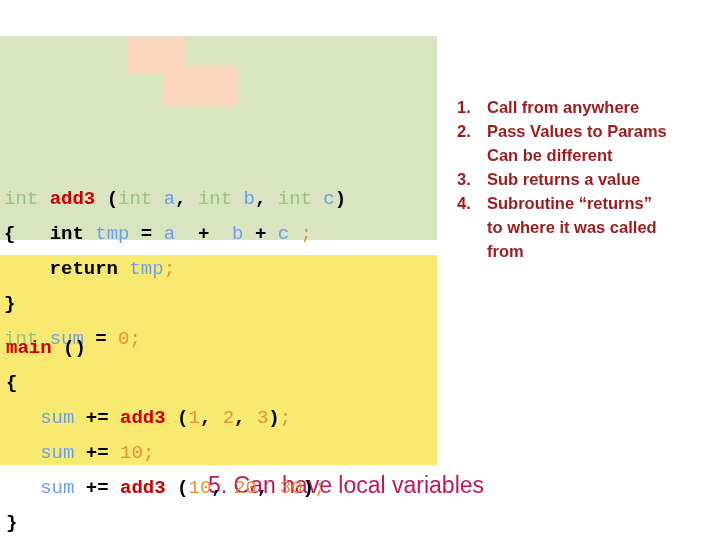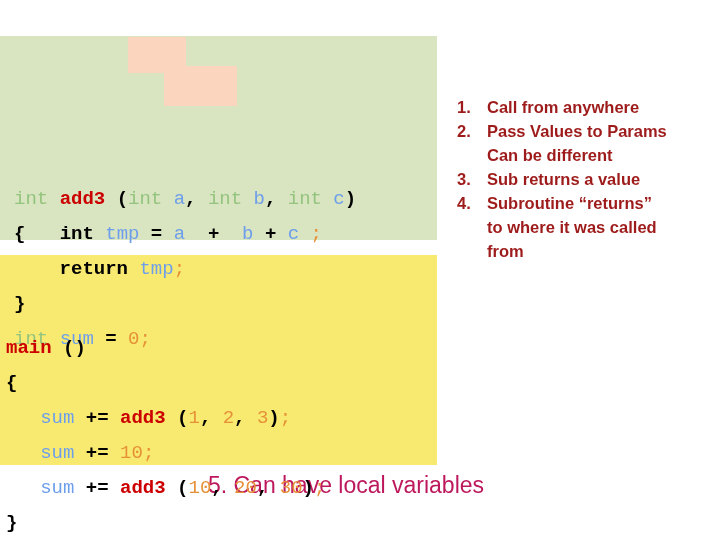--- a/index.html
+++ b/index.html
@@ -23,21 +23,21 @@
     font-size: 19px;
     line-height: 35px;
     white-space: pre;
     box-sizing: border-box;
   }
   #block-func {
     top: 36px;
     width: 437px;
     height: 204px;
     background: #d9e4c0;
-    padding: 6px 0 0 14px;
+    padding: 6px 0 0 4px;
   }
   #block-main {
     top: 255px;
     width: 437px;
     height: 210px;
     background: #f8ea70;
     padding: 6px 12px 0 6px;
   }
   .code-line {
     position: relative;

